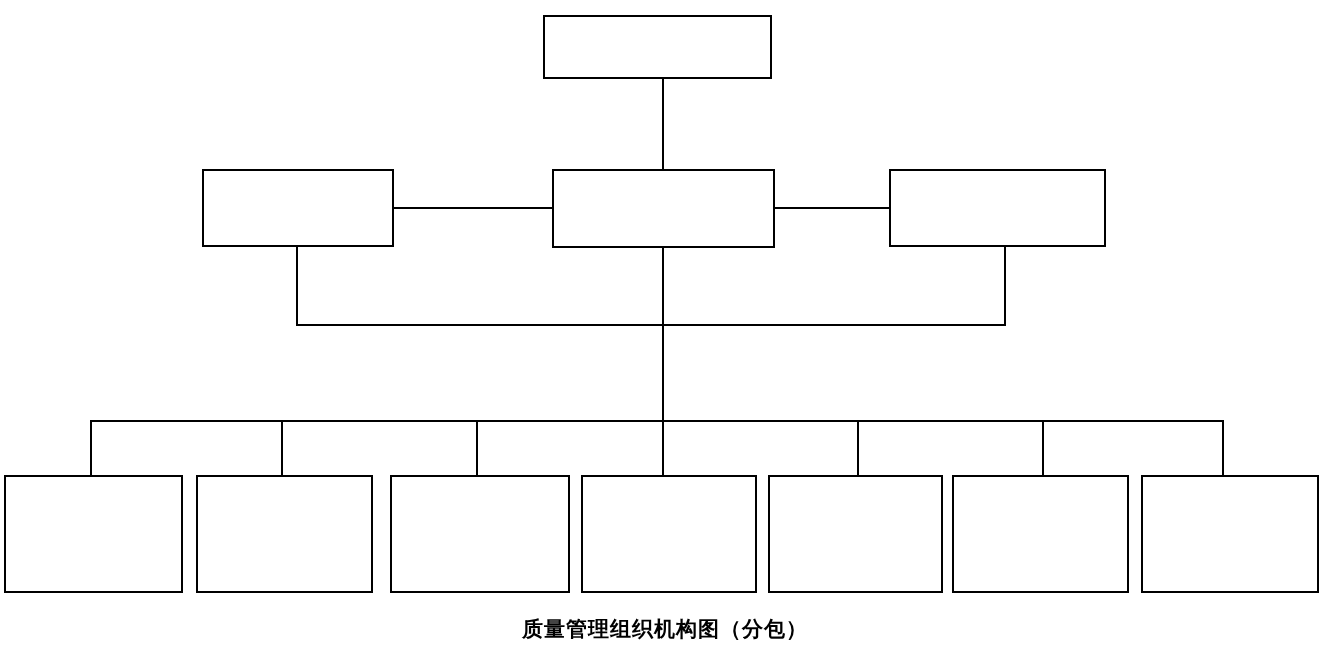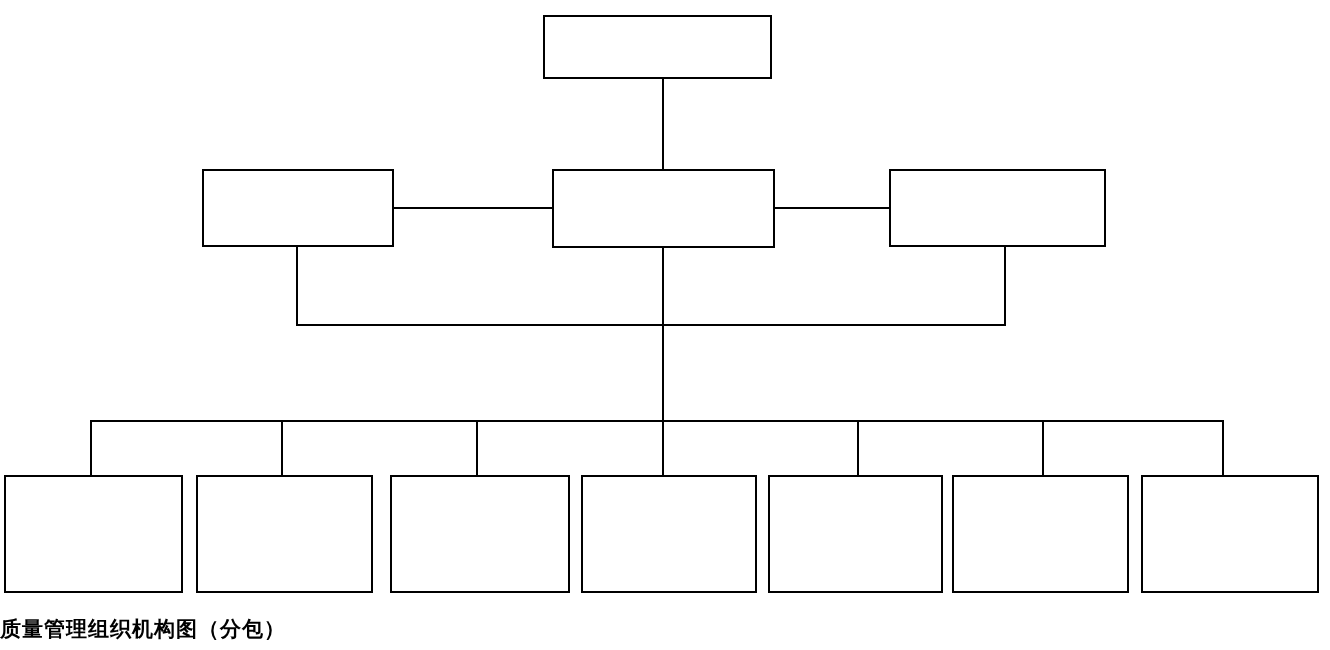--- a/index.html
+++ b/index.html
@@ -43,21 +43,21 @@
   .conn-h {
     position: absolute;
     height: 2px;
     background: #000000;
   }
   
   .chart-caption {
     position: absolute;
     left: 0;
     width: 1330px;
-    text-align: left;
+    text-align: center;
     font-family: Liberation Mono, monospace;
     font-weight: bold;
     font-size: 21px;
     letter-spacing: 1px;
     color: #000000;
   }
 </style>
 </head>
 <body>
 

